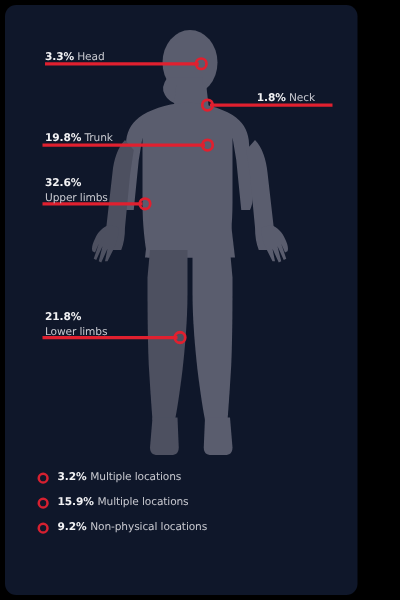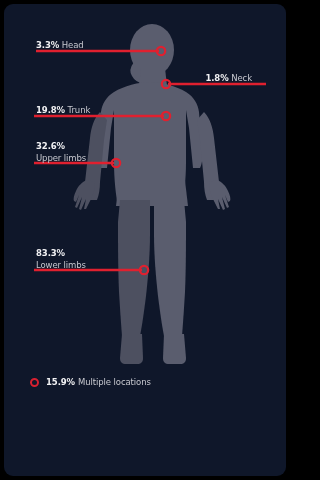--- a/index.html
+++ b/index.html
@@ -195,23 +195,33 @@
         <line x1="30" y1="266" x2="138" y2="266" stroke="#e0202f" stroke-width="2.6"></line>
         <circle cx="140" cy="266" r="4.2" fill="none" stroke="#e0202f" stroke-width="2.2"></circle>
       </g>
   </svg>
 
   <div id="callout-layer">
       <div class="callout" style="top: 33px; left: 32px;"><span class="pct">3.3%</span><span class="lbl"> Head</span></div>
       <div class="callout right" style="top: 66px; right: 34px; text-align: center;"><span class="pct">1.8%</span><span class="lbl"> Neck</span></div>
       <div class="callout" style="top: 98px; left: 32px; text-align: center;"><span class="pct">19.8%</span><span class="lbl"> Trunk</span></div>
       <div class="callout two-line" style="top: 134px; left: 32px;"><span class="pct">32.6%</span><span class="lbl">Upper limbs</span></div>
-      <div class="callout two-line" style="top: 241px; left: 32px;"><span class="pct">83.3%</span><span class="lbl">Lower limbs</span></div>
+      <div class="callout two-line" style="top: 241px; left: 32px;"><span class="pct">21.8%</span><span class="lbl">Lower limbs</span></div>
     </div>
 
   <div id="legend">
+      <div class="legend-row">
+        <span class="legend-ring"></span>
+        <span class="legend-pct">3.2%</span>
+        <span class="legend-lbl">Multiple locations</span>
+      </div>
       <div class="legend-row">
         <span class="legend-ring"></span>
         <span class="legend-pct">15.9%</span>
         <span class="legend-lbl">Multiple locations</span>
       </div>
+      <div class="legend-row">
+        <span class="legend-ring"></span>
+        <span class="legend-pct">9.2%</span>
+        <span class="legend-lbl">Non-physical locations</span>
+      </div>
     </div>
 </div>
 
 </body></html>

